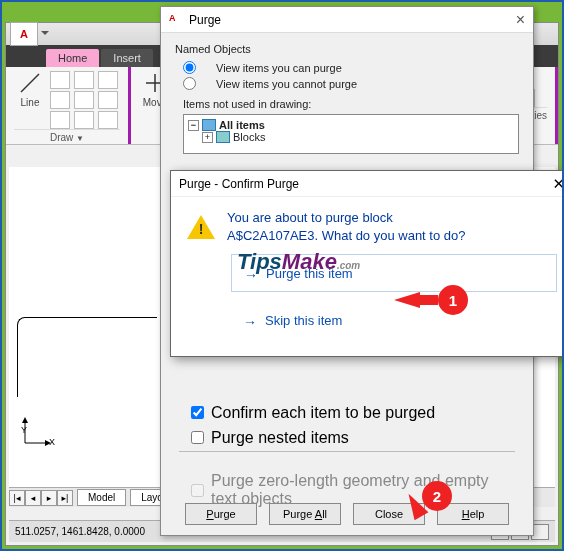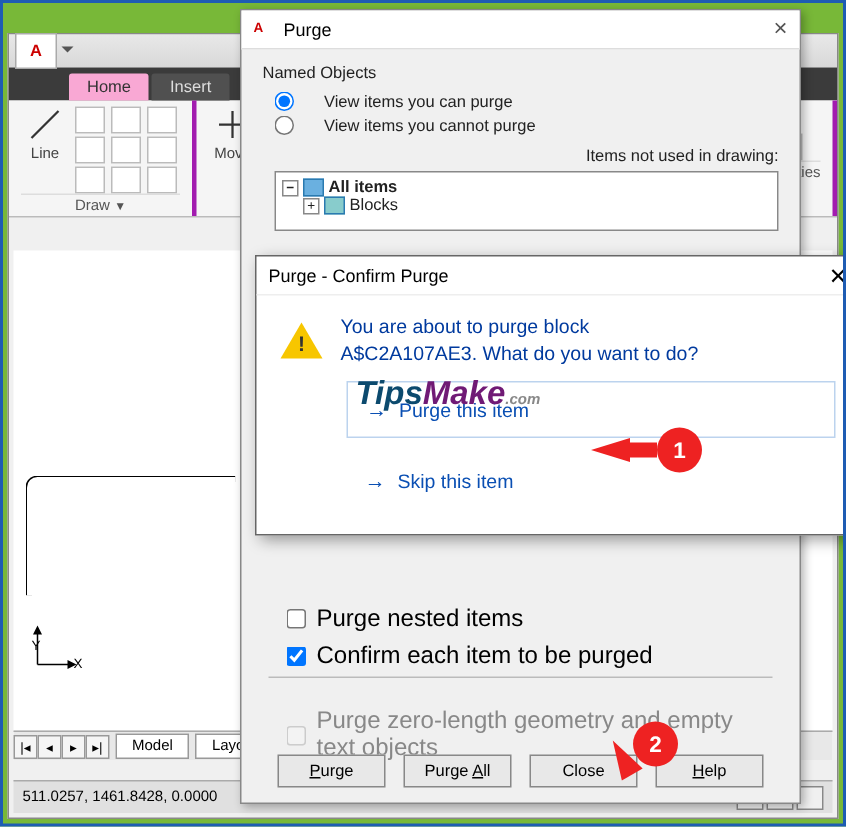--- a/index.html
+++ b/index.html
@@ -39,21 +39,21 @@
   
   
   .purge-dialog { position: absolute; top: 4px; left: 158px; width: 374px; height: 530px; background: #f0f0f0; border: 1px solid #888; box-shadow: 2px 2px 6px rgba(0,0,0,0.3); }
   .dlg-titlebar { height: 26px; background: #fff; display: flex; align-items: center; padding: 0 8px; border-bottom: 1px solid #ddd; font-size: 12px; }
   .dlg-title-icon { width: 14px; height: 14px; margin-right: 6px; font-size: 9px; color: #c00; font-weight: bold; }
   .dlg-close { margin-left: auto; font-size: 16px; color: #555; cursor: pointer; }
   .dlg-body { padding: 10px 14px; font-size: 11px; color: #222; }
   .group-label { font-size: 11px; margin-bottom: 6px; }
   .radio-row { display: flex; align-items: center; gap: 20px; margin: 3px 0 3px 8px; }
   .radio-row input { margin: 0; }
-  .list-label { margin: 8px 0 4px 8px; text-align: right; }
+  .list-label { margin: 8px 0 4px 8px; }
   .tree-box { margin-left: 8px; border: 1px solid #888; background: #fff; height: 40px; padding: 4px; overflow: hidden; }
   .tree-row { display: flex; align-items: center; gap: 3px; font-size: 11px; }
   .tree-row.bold { font-weight: bold; }
   .expander { width: 11px; height: 11px; border: 1px solid #888; display: inline-flex; align-items: center; justify-content: center; font-size: 9px; line-height: 1; }
   .tree-icon { width: 14px; height: 12px; background: #6ab0e0; border: 1px solid #2a7ab0; }
   .check-row { display: flex; align-items: center; gap: 4px; margin: 6px 0 6px 8px; }
   .dlg-buttons { position: absolute; bottom: 10px; left: 0; right: 0; display: flex; justify-content: center; gap: 12px; }
   .dlg-btn { width: 72px; height: 22px; font-size: 11px; background: #e8e8e8; border: 1px solid #888; cursor: pointer; }
   .dlg-btn u { text-decoration: underline; }
   
@@ -197,26 +197,26 @@
       <div class="tree-row" style="margin-left:14px">
         <span class="expander">+</span>
         <span class="tree-icon" style="background:#8cc"></span>
         <span>Blocks</span>
       </div>
     </div>
   </div>
 
   <div class="lower-checks">
     <label class="check-row">
+      <input type="checkbox" checked="" style="">
+      <span>Confirm each item to be purged</span>
+    </label>
+    <label class="check-row">
       <input type="checkbox" style="">
       <span>Purge nested items</span>
-    </label>
-    <label class="check-row">
-      <input type="checkbox" checked="" style="">
-      <span>Confirm each item to be purged</span>
     </label>
   </div>
   <div class="zero-len">
     <label class="check-row" style="color:#888">
       <input type="checkbox" disabled="" style="">
       <span>Purge zero-length geometry and empty text objects</span>
     </label>
   </div>
 
   <div class="dlg-buttons">

